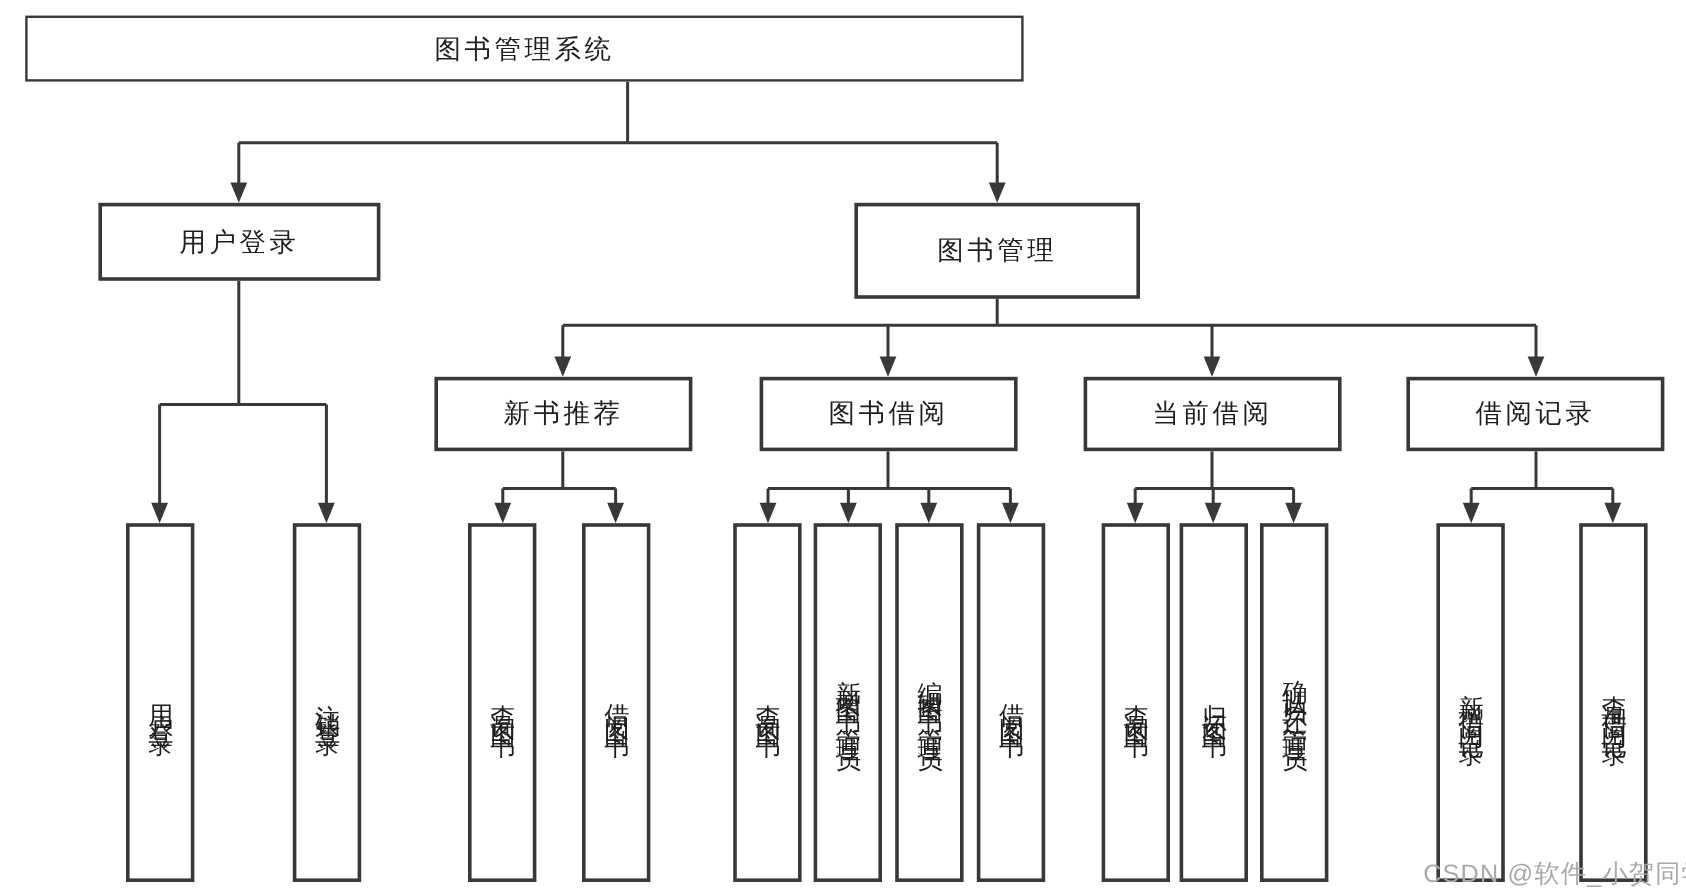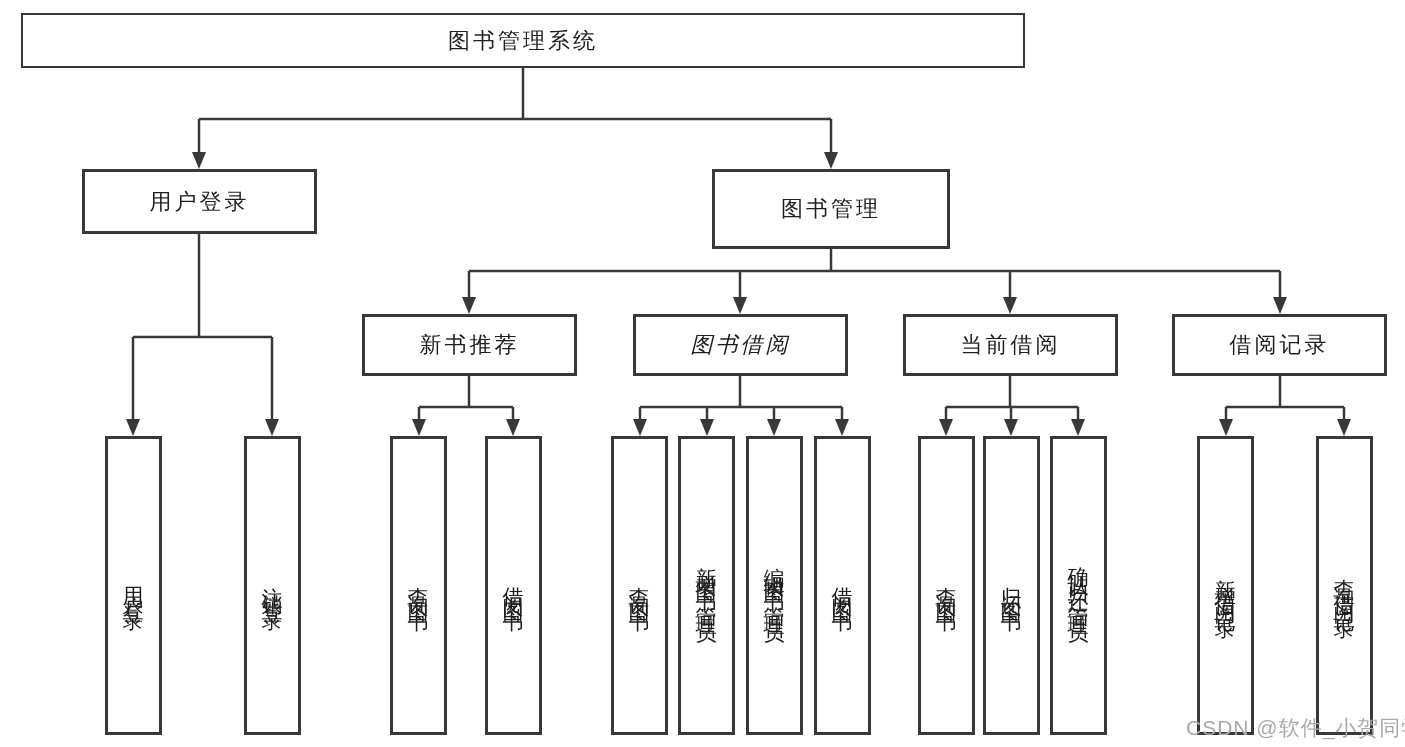--- a/index.html
+++ b/index.html
@@ -83,27 +83,27 @@
       <polygon points="767,419 781,419 774,436"></polygon>
       <polygon points="835,419 849,419 842,436"></polygon>
       <polygon points="939,419 953,419 946,436"></polygon>
       <polygon points="1004,419 1018,419 1011,436"></polygon>
       <polygon points="1071,419 1085,419 1078,436"></polygon>
       <polygon points="1219,419 1233,419 1226,436"></polygon>
       <polygon points="1337,419 1351,419 1344,436"></polygon>
     </g>
   </svg>
 
-  <div class="node root" style="left:21px;top:13px;width:1004px;height:55px;">图书管理系统</div>
+  <div class="node root" style="left:21px;top:13px;width:832px;height:55px;">图书管理系统</div>
 
   <div class="node" style="left:82px;top:169px;width:235px;height:65px;">用户登录</div>
   <div class="node" style="left:712px;top:169px;width:238px;height:80px;">图书管理</div>
 
   <div class="node" style="left:362px;top:314px;width:215px;height:62px;">新书推荐</div>
-  <div class="node" style="left:633px;top:314px;width:215px;height:62px;font-style:italic;">图书借阅</div>
+  <div class="node" style="left:633px;top:314px;width:215px;height:62px;">图书借阅</div>
   <div class="node" style="left:903px;top:314px;width:215px;height:62px;">当前借阅</div>
   <div class="node" style="left:1172px;top:314px;width:215px;height:62px;">借阅记录</div>
 
   <div class="node leaf" style="left:105px;top:436px;width:57px;height:299px;">
     <span class="vtext">用户登录</span>
   </div>
   <div class="node leaf" style="left:244px;top:436px;width:57px;height:299px;">
     <span class="vtext">注销登录</span>
   </div>
 

